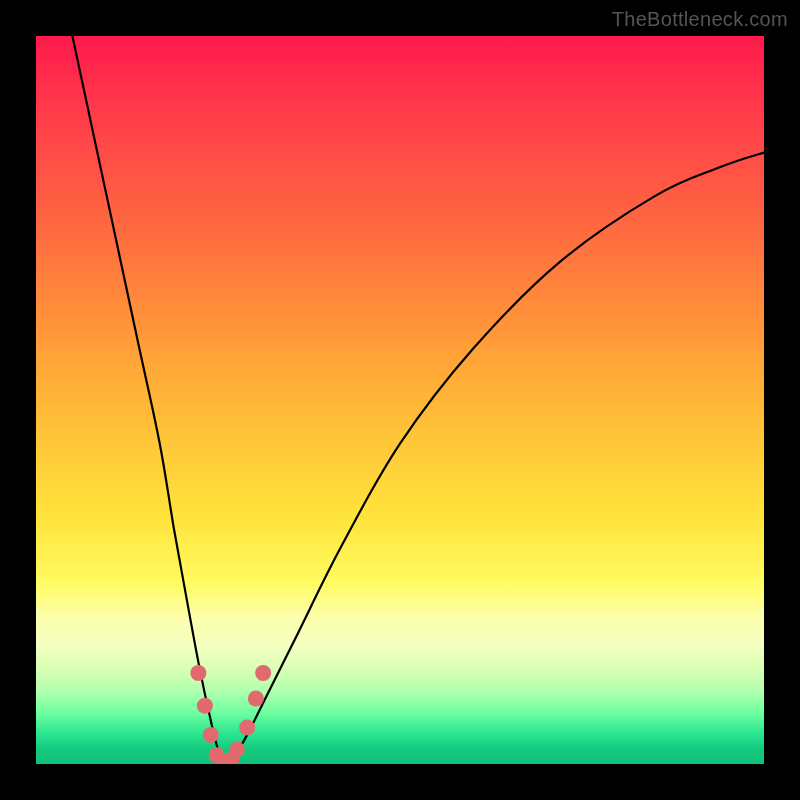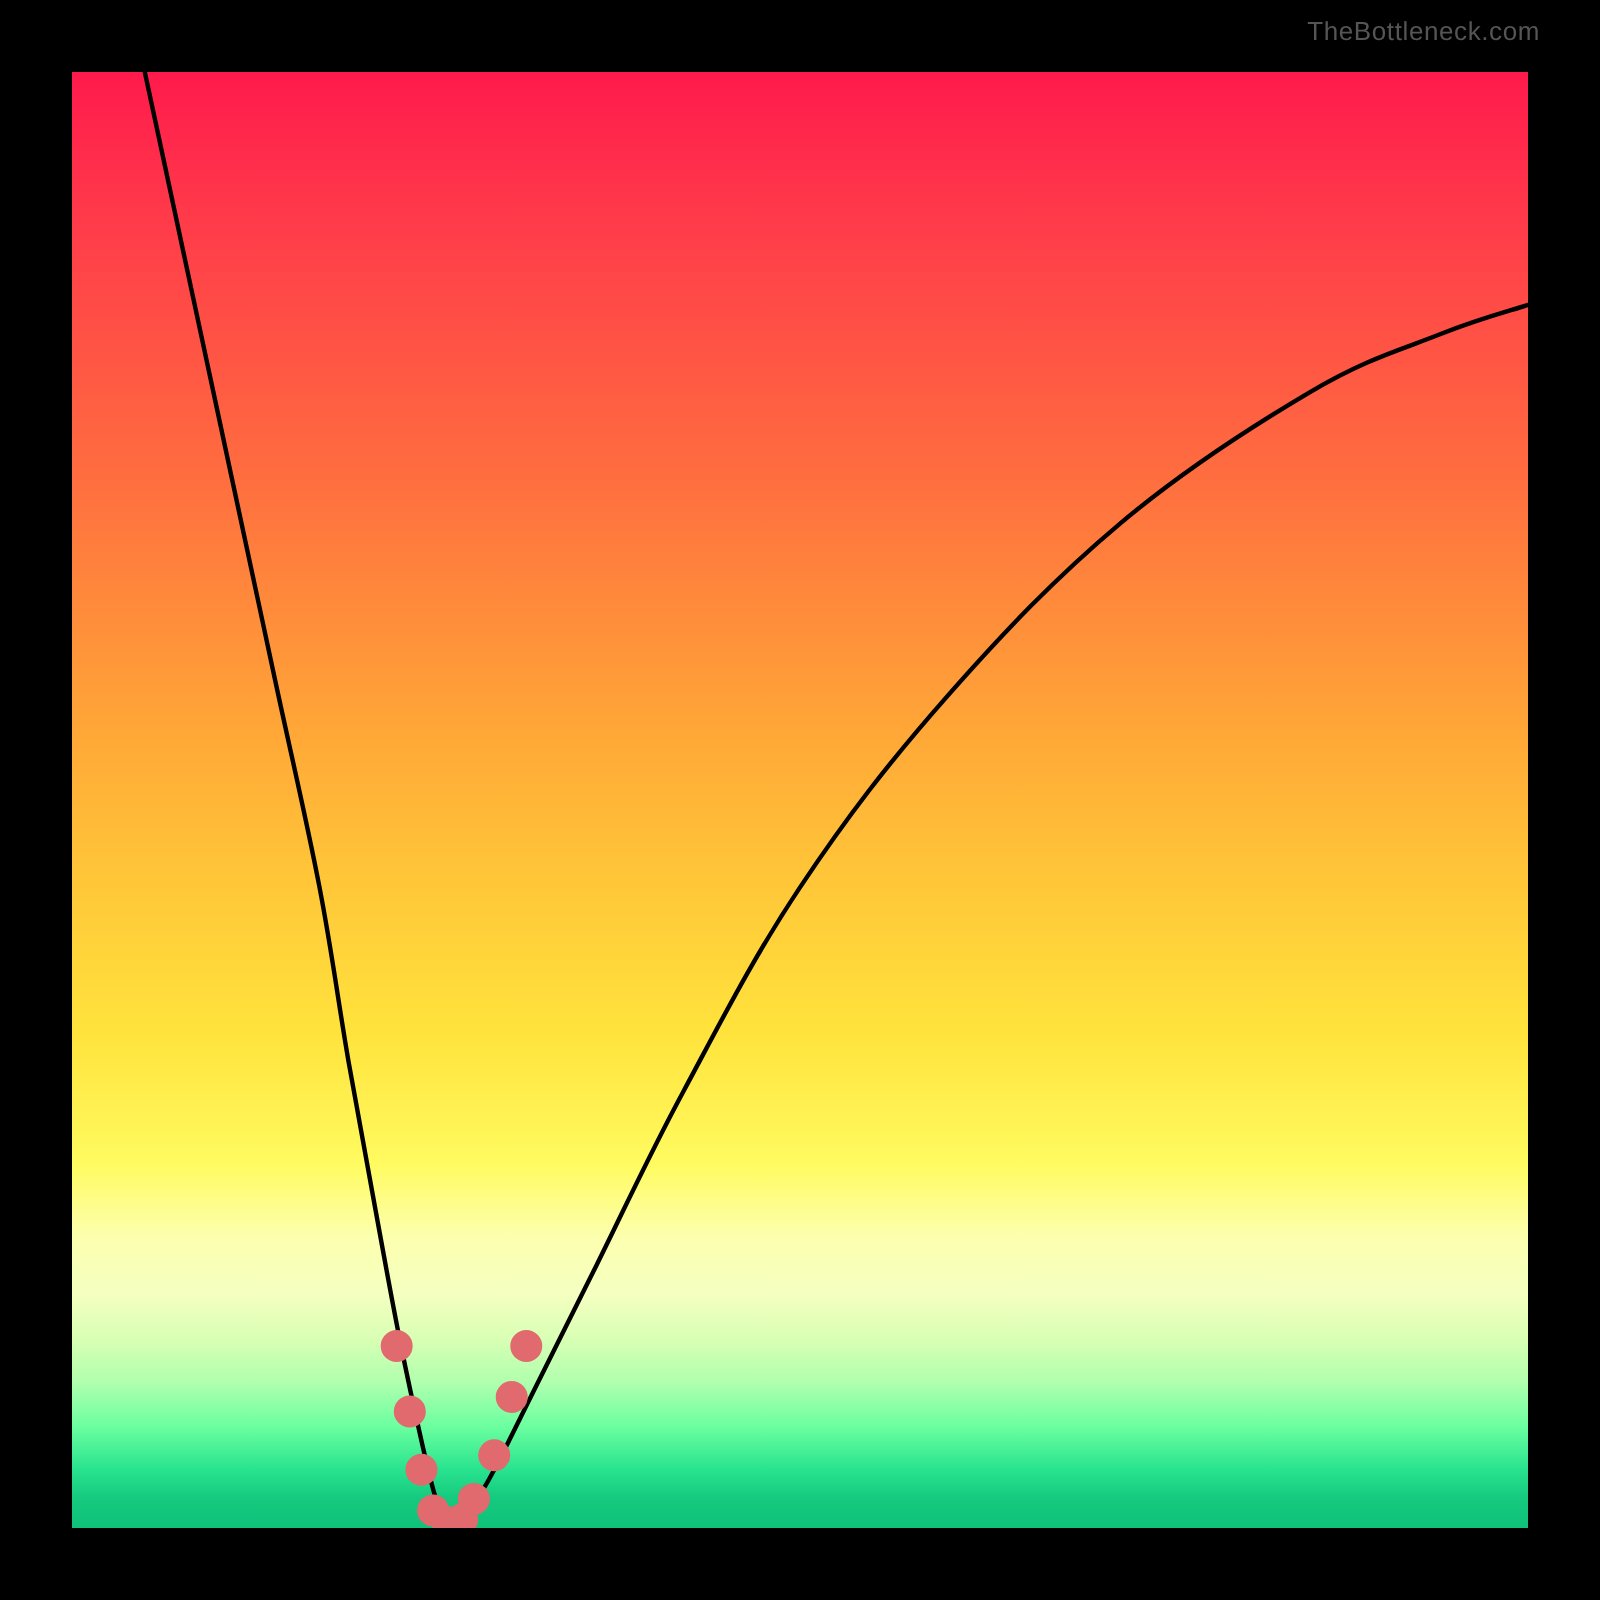--- a/index.html
+++ b/index.html
@@ -41,23 +41,23 @@
       #6cffa0 93%,
       #28e38e 96%,
       #15c97e 98%,
       #0fc27a 100%
     );
     box-sizing: border-box;
   }
   .watermark {
     position: absolute;
     top: 8px;
-    right: 30px;
+    right: 12px;
     color: #555;
-    font-size: 13px;
+    font-size: 20px;
     font-weight: 500;
     letter-spacing: 0.3px;
   }
   svg.overlay {
     position: absolute;
     top: 0;
     left: 0;
     width: 728px;
     height: 728px;
   }

